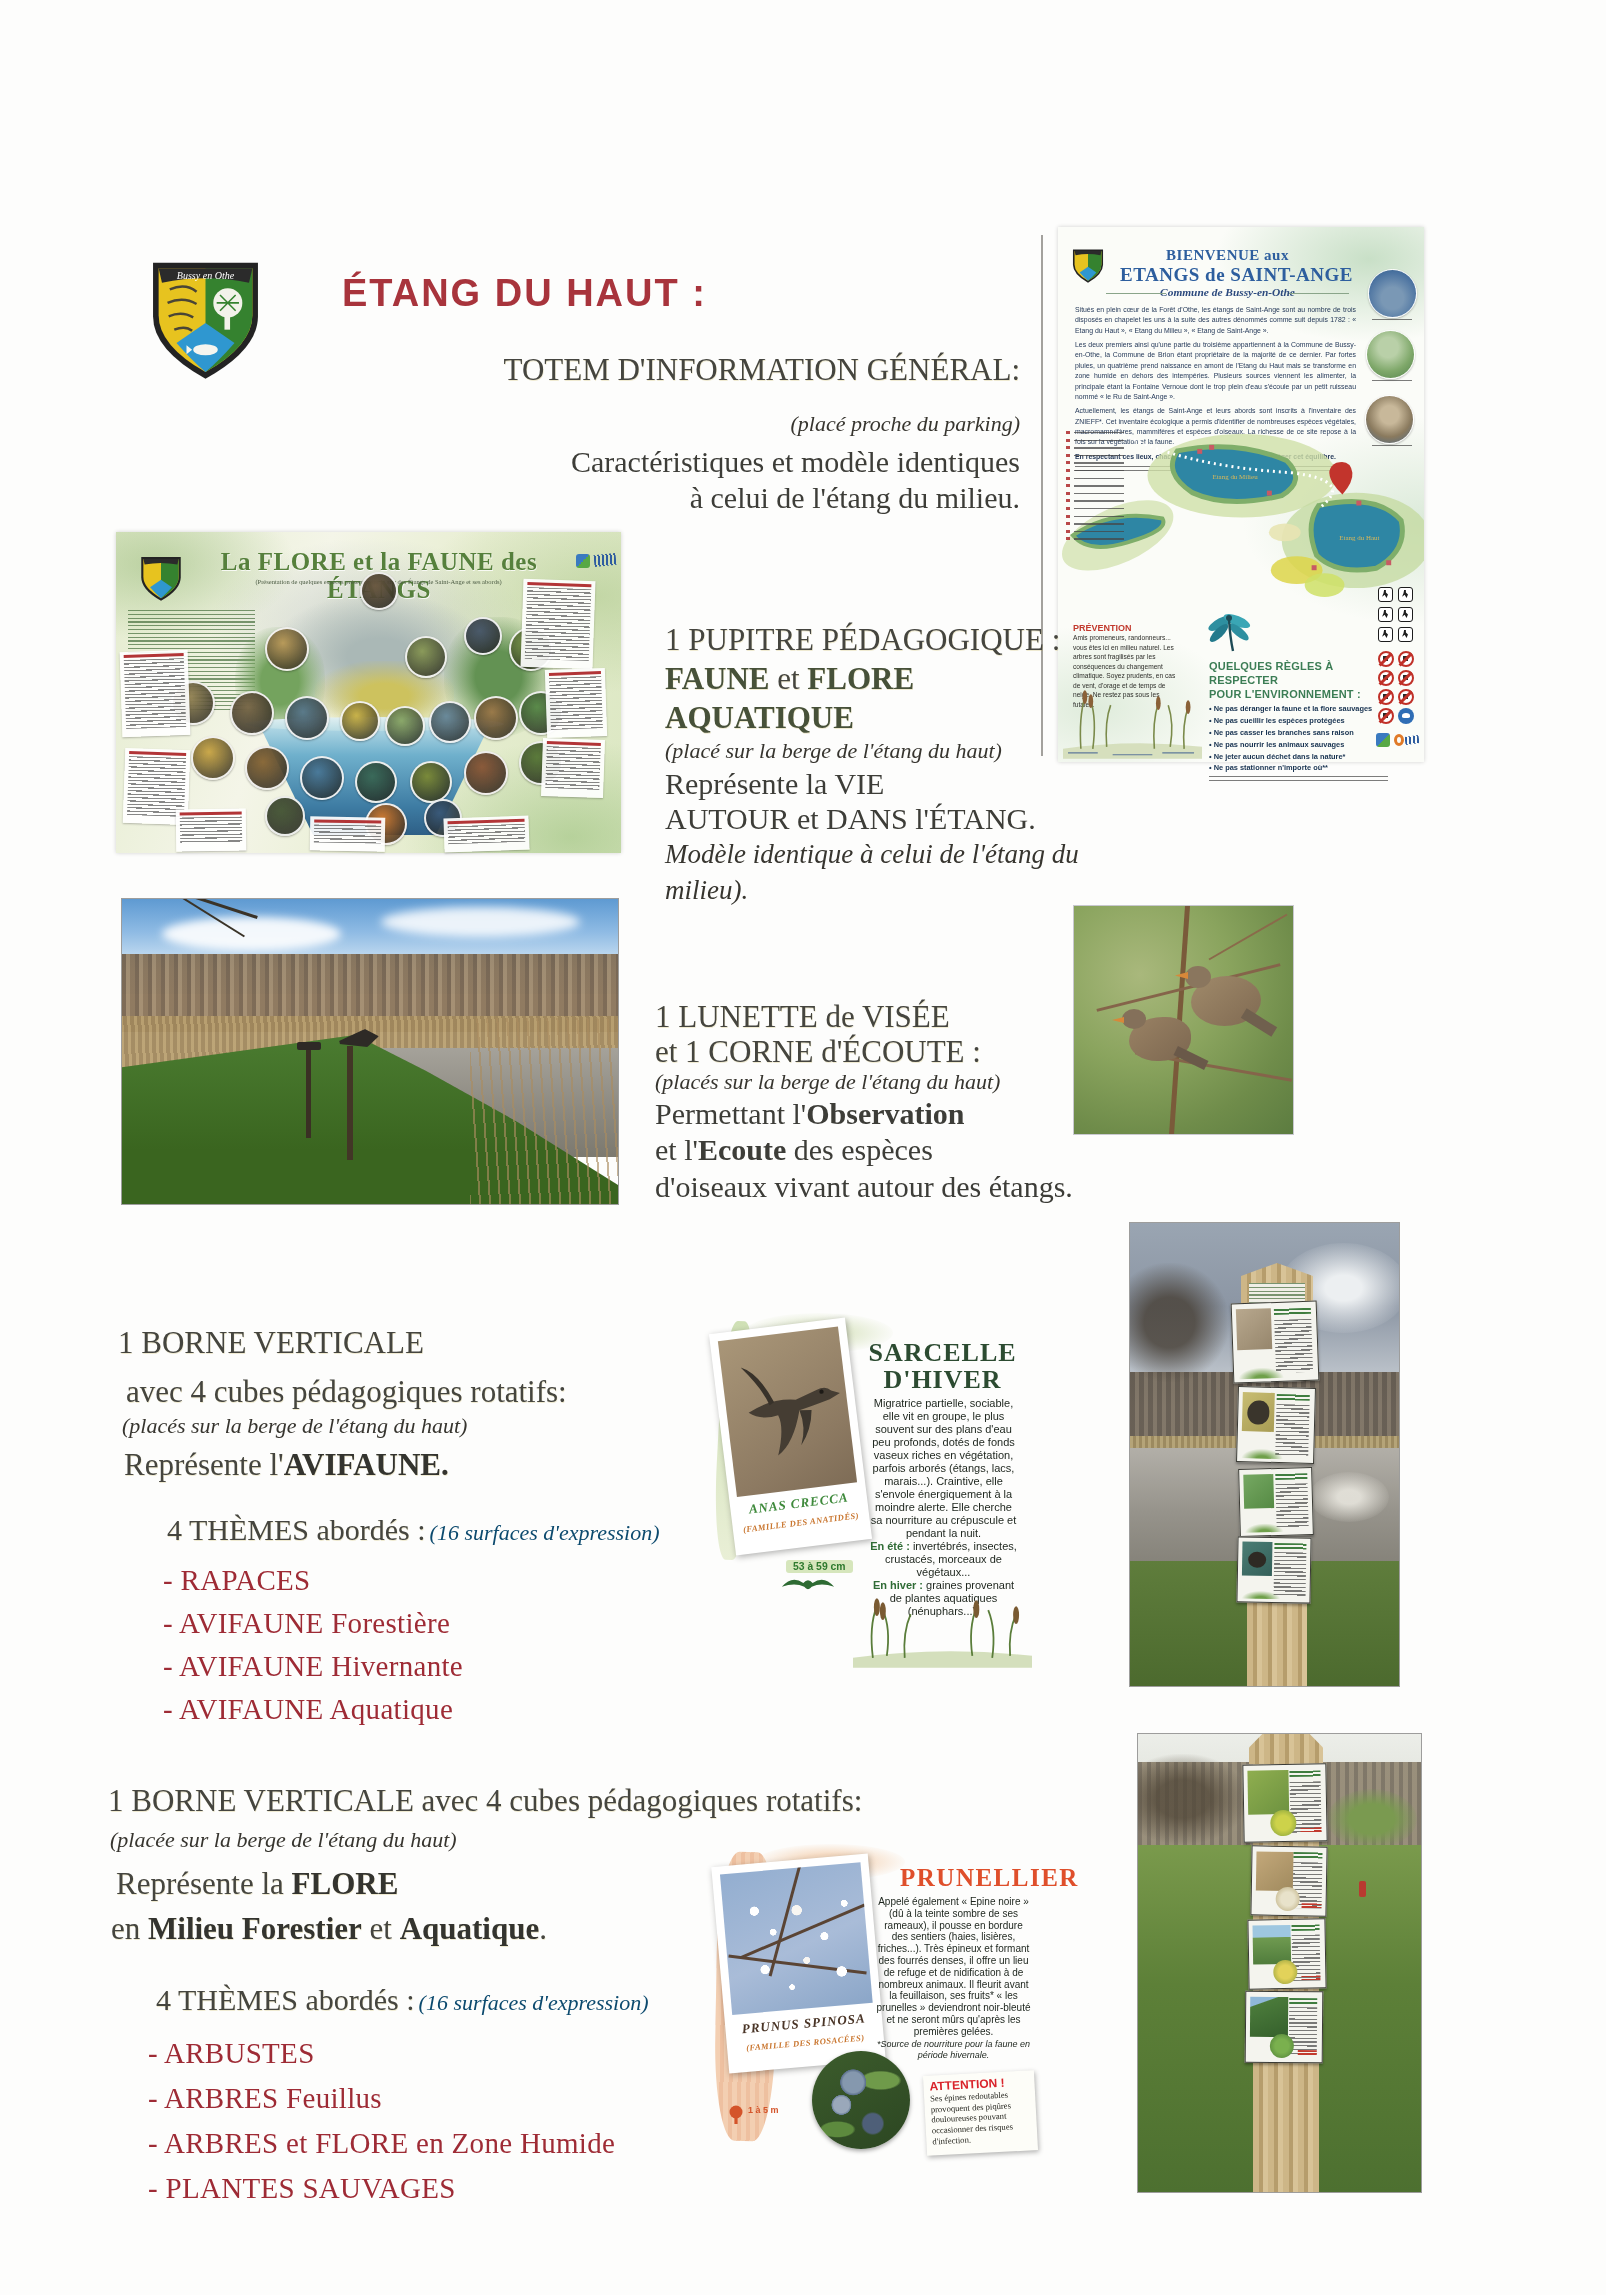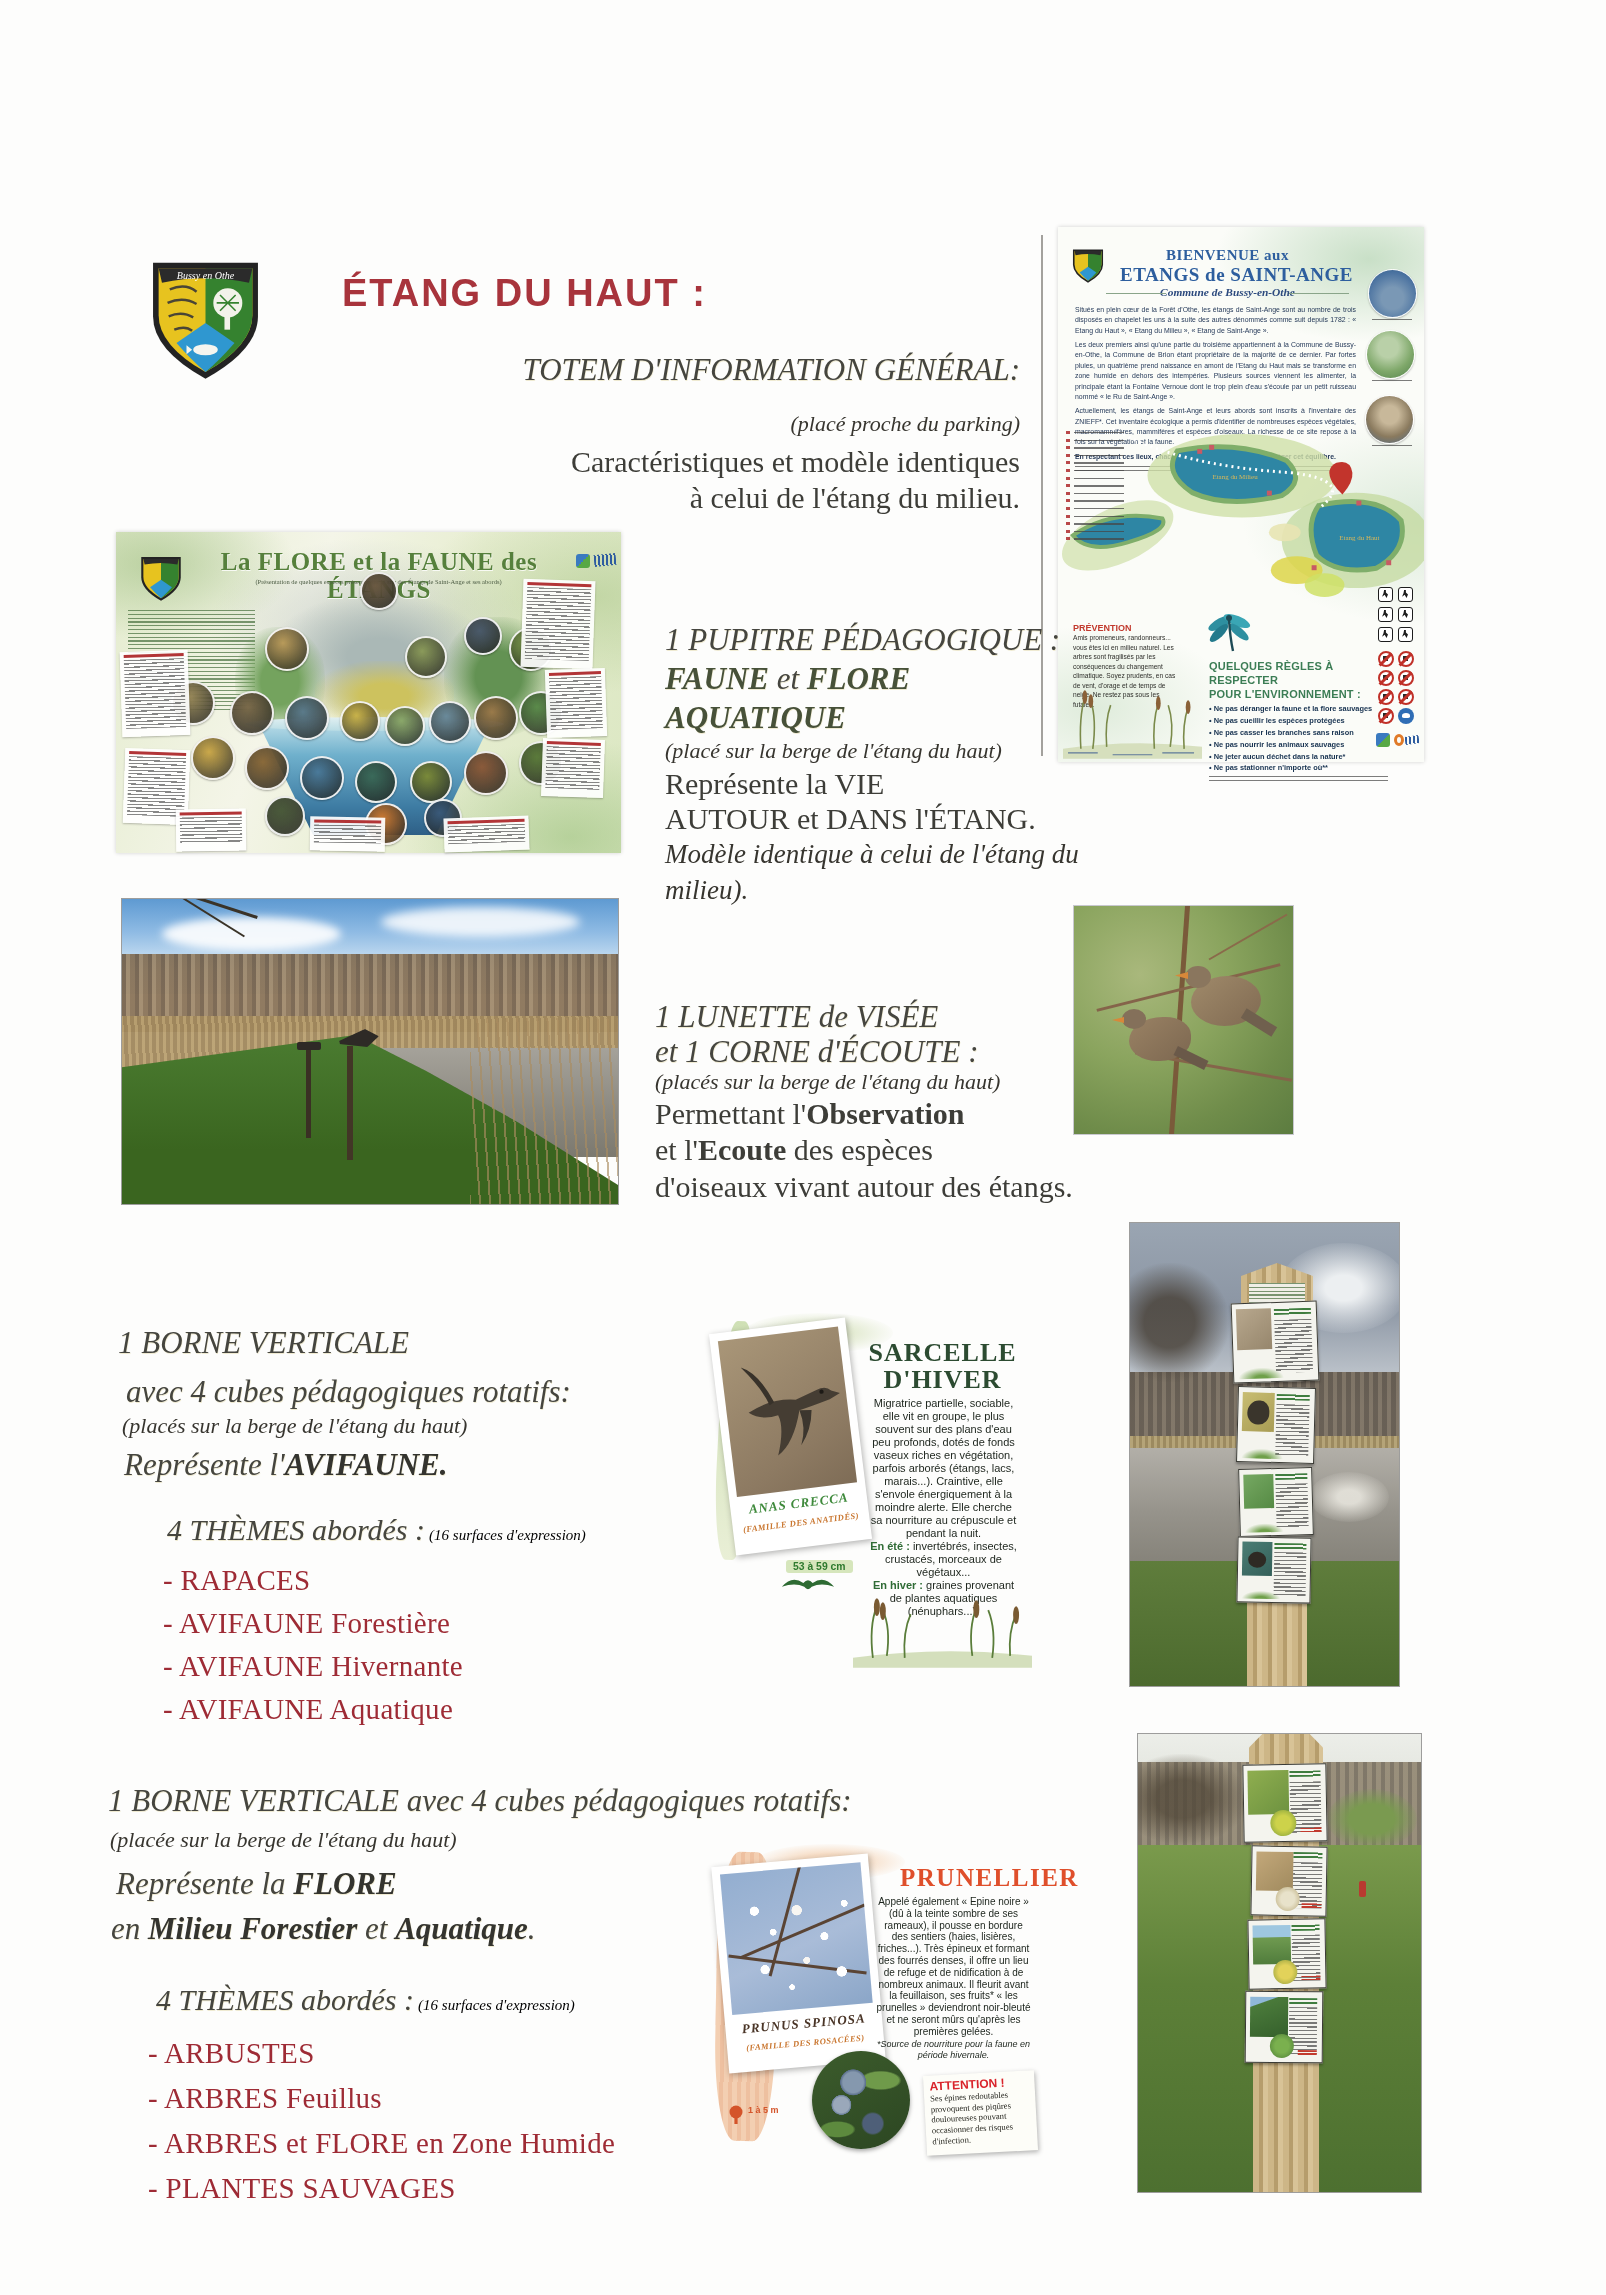--- a/index.html
+++ b/index.html
@@ -1,24 +1,24 @@
 <!DOCTYPE html>
 <html><head>
 <meta charset="utf-8">
 <style>
   html,body{margin:0;padding:0;background:#e8e8e8;}
   .page{position:relative;width:1607px;height:2295px;background:#fdfdfc;overflow:hidden;
         font-family:"Liberation Serif","DejaVu Serif",serif;}
   .abs{position:absolute;}
   
-  .big{font-size:31px;line-height:39px;color:#45453f;text-shadow:0.5px 0.5px 0 rgba(190,170,60,.22);font-style:italic;}
+  .big{font-size:31px;line-height:39px;color:#45453f;text-shadow:0.5px 0.5px 0 rgba(190,170,60,.22);}
   .big strong{color:#34342f;}
   .line30{font-size:30px;line-height:36px;color:#3d3d38;}
   .note{font-style:italic;font-size:22px;line-height:26px;color:#37352f;}
-  .note2{font-style:italic;font-size:15px;color:#000000;}
+  .note2{font-style:italic;font-size:22px;color:#0c4a6e;}
   .theme-item{color:#9e2b35;font-size:29px;line-height:43px;letter-spacing:0.3px;}
   .main-title{font-family:"Liberation Sans","DejaVu Sans",sans-serif;font-weight:bold;
               font-size:38px;letter-spacing:2px;color:#a8343c;}
   .sans{font-family:"Liberation Sans","DejaVu Sans",sans-serif;}
   
   .mlines{background-image:repeating-linear-gradient(180deg,rgba(55,55,55,.65) 0 1.3px,transparent 1.3px 3.8px);}
   .mlines-green{background-image:repeating-linear-gradient(180deg,rgba(70,110,60,.7) 0 1.3px,transparent 1.3px 3.8px);}
   
   .photo{border:1px solid rgba(40,40,40,.45);box-sizing:border-box;overflow:hidden;}
   

